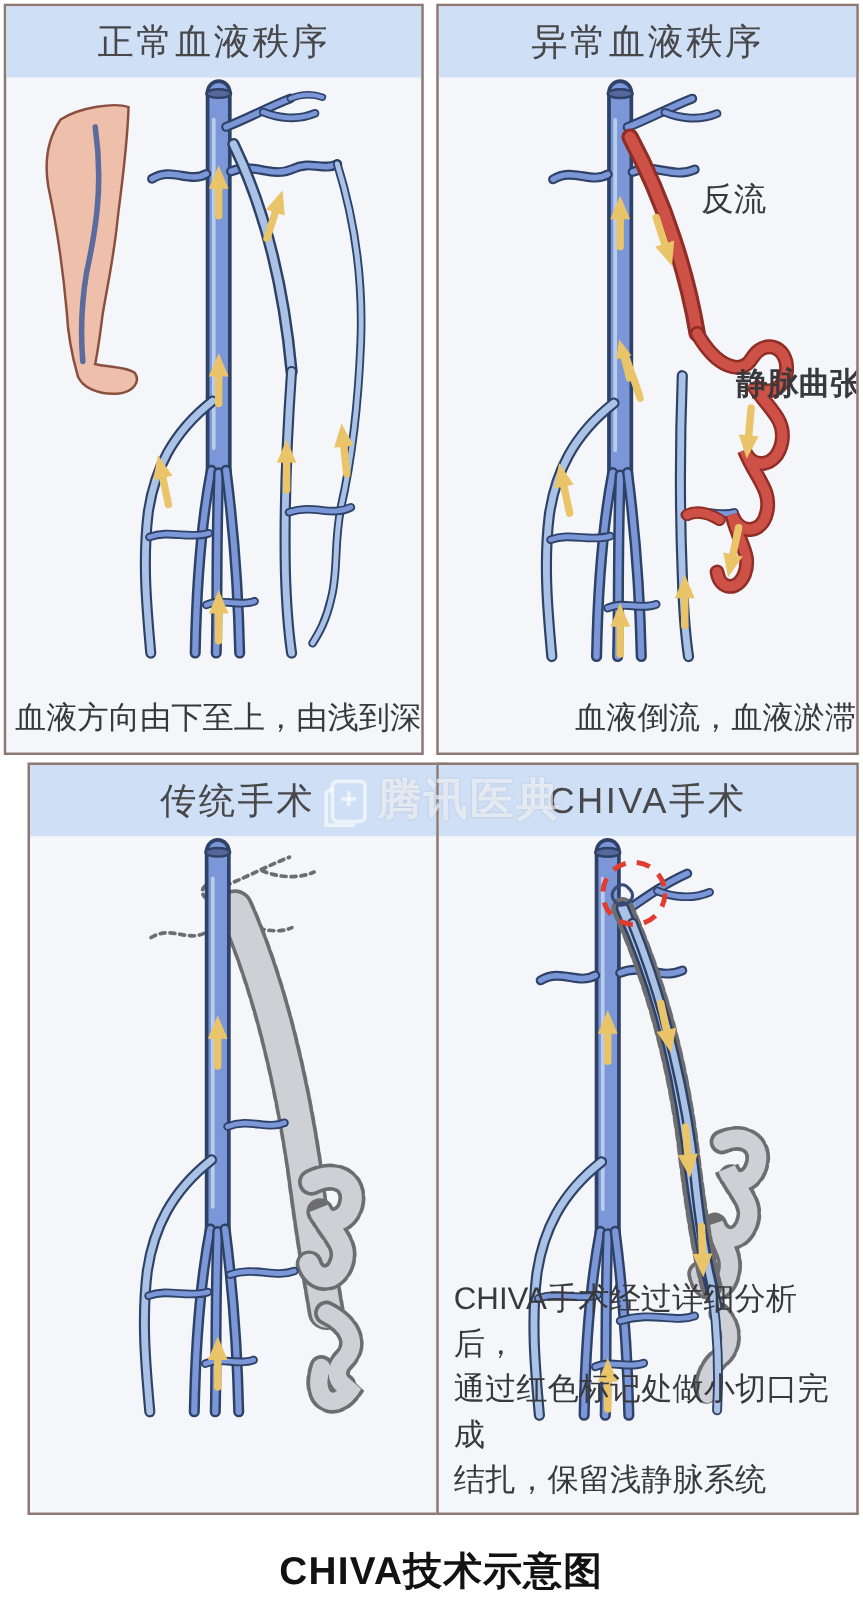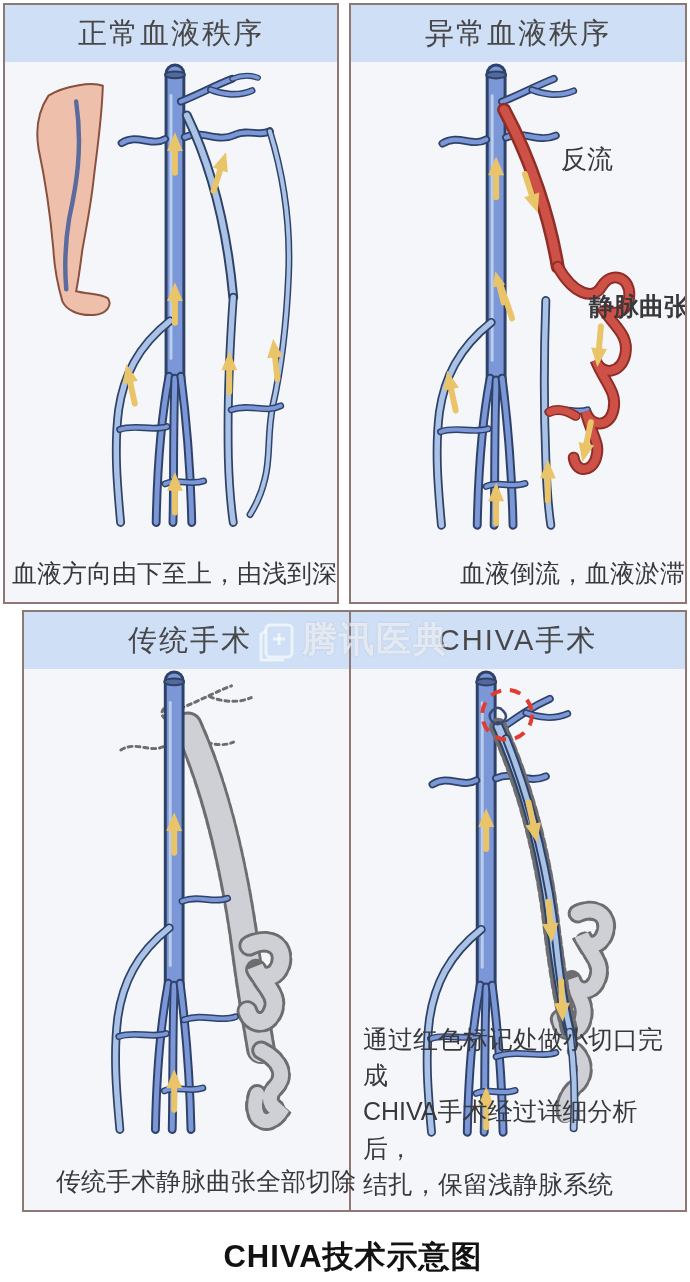--- a/index.html
+++ b/index.html
@@ -244,21 +244,20 @@
           <path class="s-mid" stroke-width="4" d="M150,427 C163,421 176,429 189,424"></path>
           <path class="s-out" stroke-width="7" d="M168,235 C186,228 200,238 214,232"></path>
           <path class="s-mid" stroke-width="4" d="M168,235 C186,228 200,238 214,232"></path>
           <path class="s-out" stroke-width="7" d="M170,355 C190,348 206,358 222,352"></path>
           <path class="s-mid" stroke-width="4" d="M170,355 C190,348 206,358 222,352"></path>
 
           <use href="#arr" transform="translate(160,170)"></use>
           <use href="#arr" transform="translate(160,430)"></use>
         </g>
       </svg>
-      <div class="panel-caption">传统手术静脉曲张全部切除</div>
     </div>
   </div>
 
   <div class="panel p4">
     <div class="panel-header">CHIVA手术</div>
     <div class="panel-body">
       <svg viewBox="0 0 336 484" preserveAspectRatio="xMidYMin meet">
         <g transform="translate(-24,0)">
 
           <g>
@@ -313,22 +312,22 @@
           <path class="knot" d="M166,42 q6,-6 11,0 q6,6 0,11 q-6,5 -11,0 q-5,-6 0,-11"></path>
 
           <use href="#arr" transform="translate(160,165)"></use>
           <use href="#arr" transform="translate(160,445)"></use>
           <use href="#arr" transform="translate(206,150) rotate(168)"></use>
           <use href="#arr" transform="translate(224,250) rotate(175)"></use>
           <use href="#arr" transform="translate(236,330) rotate(178)"></use>
         </g>
       </svg>
       <div class="panel-caption multiline">
+        <span>CHIVA手术经过详细分析后，</span>
         <span>通过红色标记处做小切口完成</span>
-        <span>CHIVA手术经过详细分析后，</span>
         <span>结扎，保留浅静脉系统</span>
       </div>
     </div>
   </div>
 
   <div class="watermark">
     <svg class="wm-logo" width="40" height="42" viewBox="0 0 40 42">
       <rect x="8" y="4" width="26" height="32" rx="4"></rect>
       <path d="M8,10 L3,13 V39 L26,39"></path>
       <line x1="21" y1="12" x2="21" y2="24"></line>

